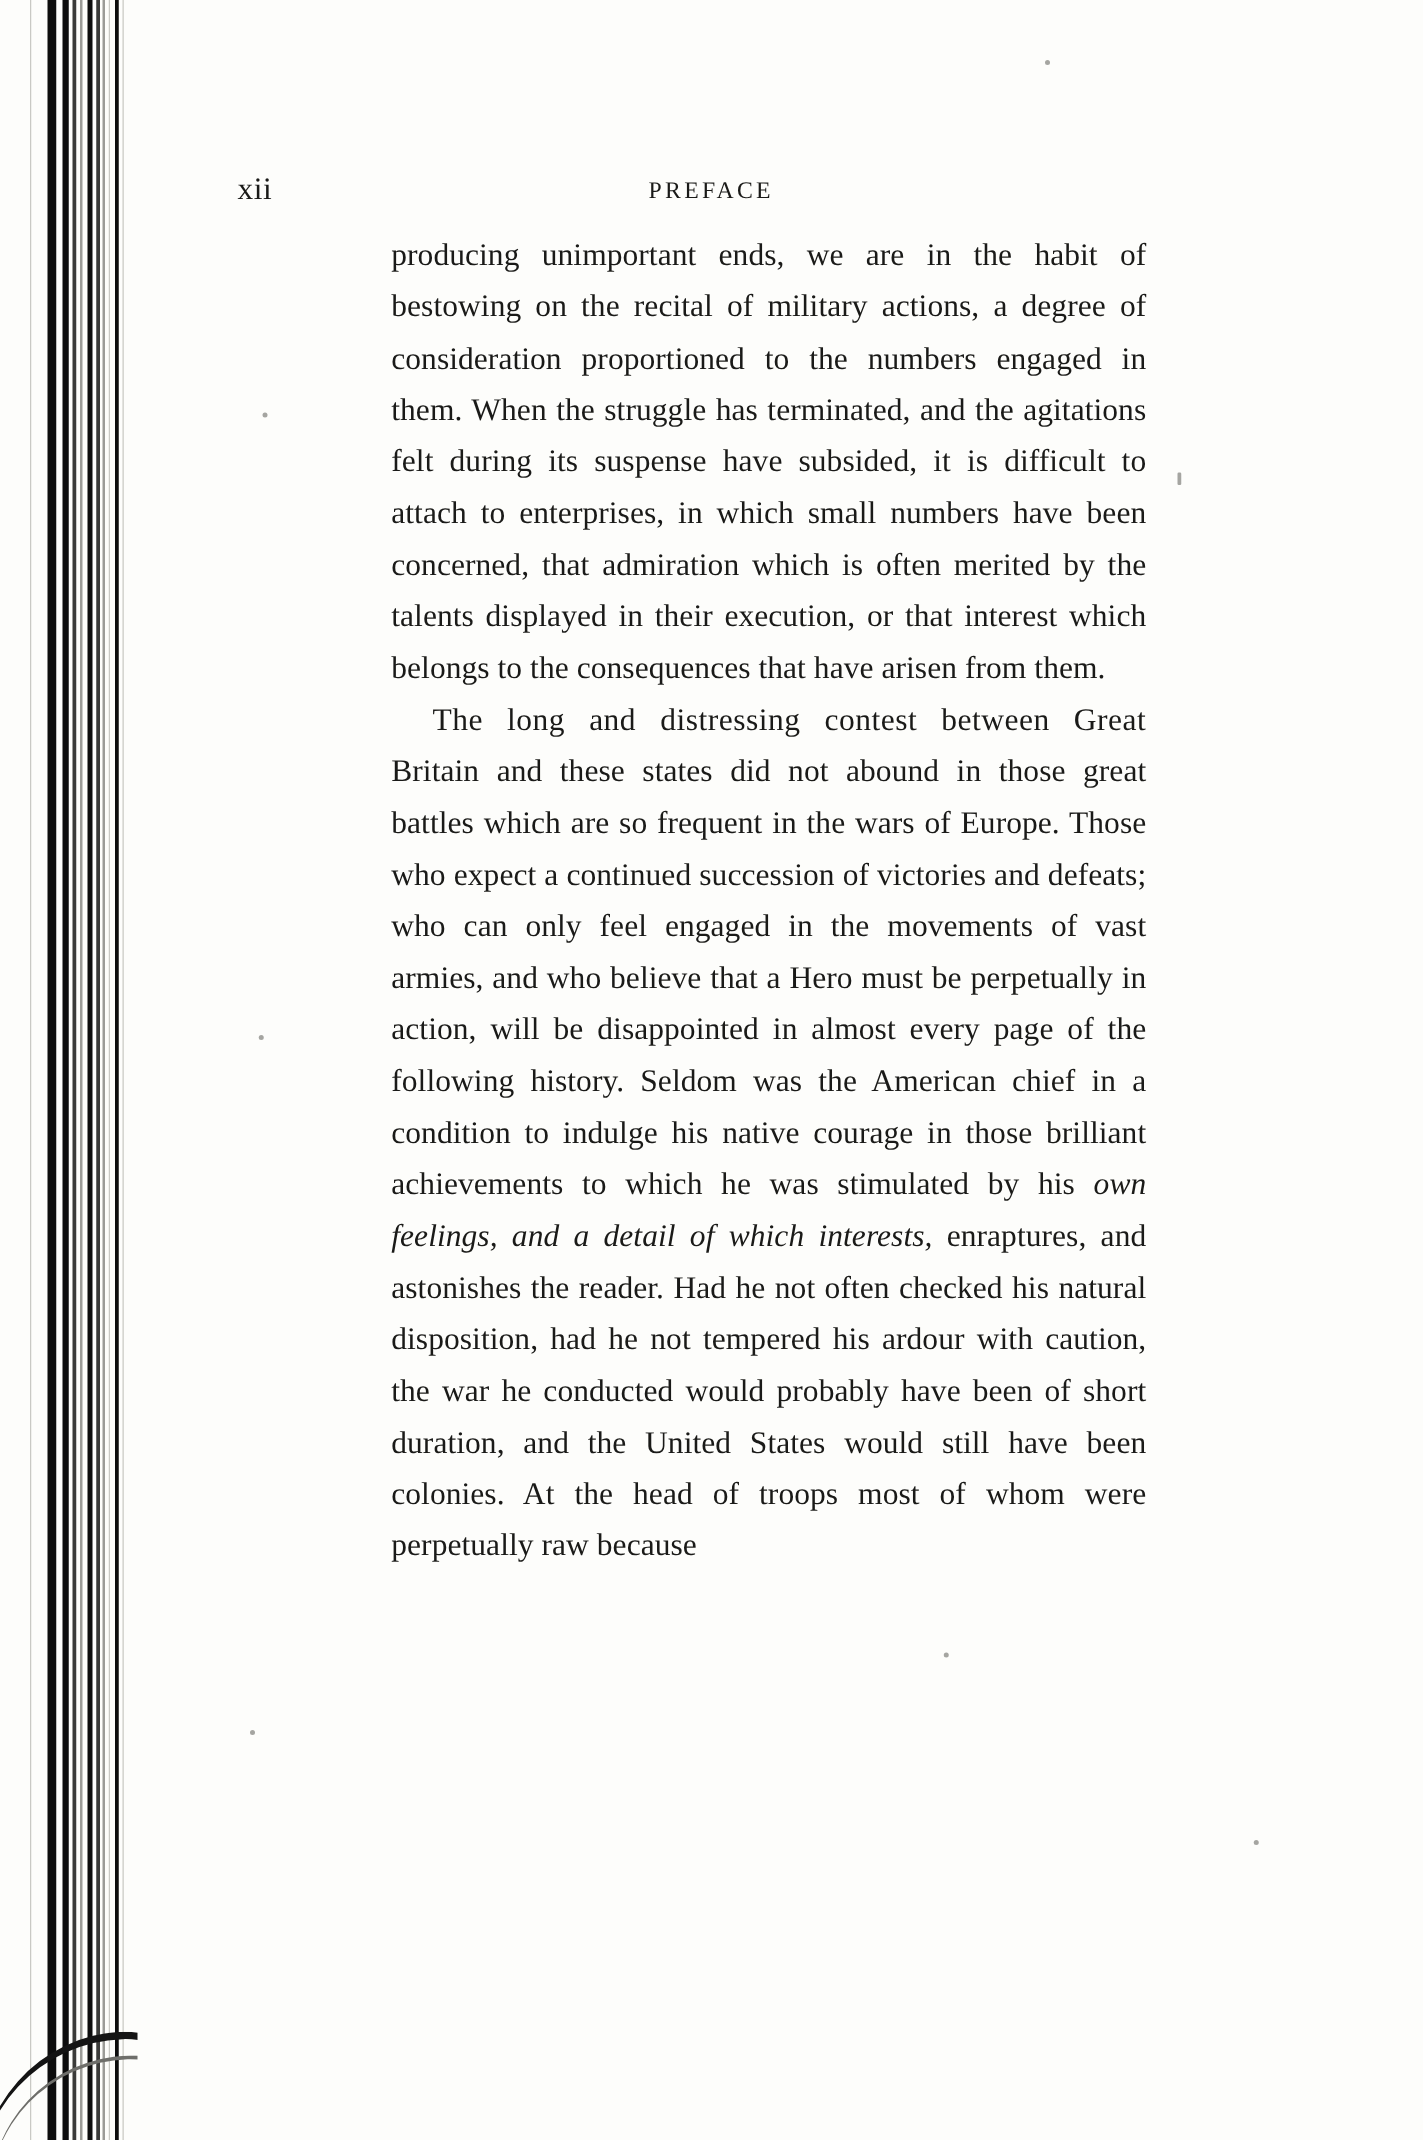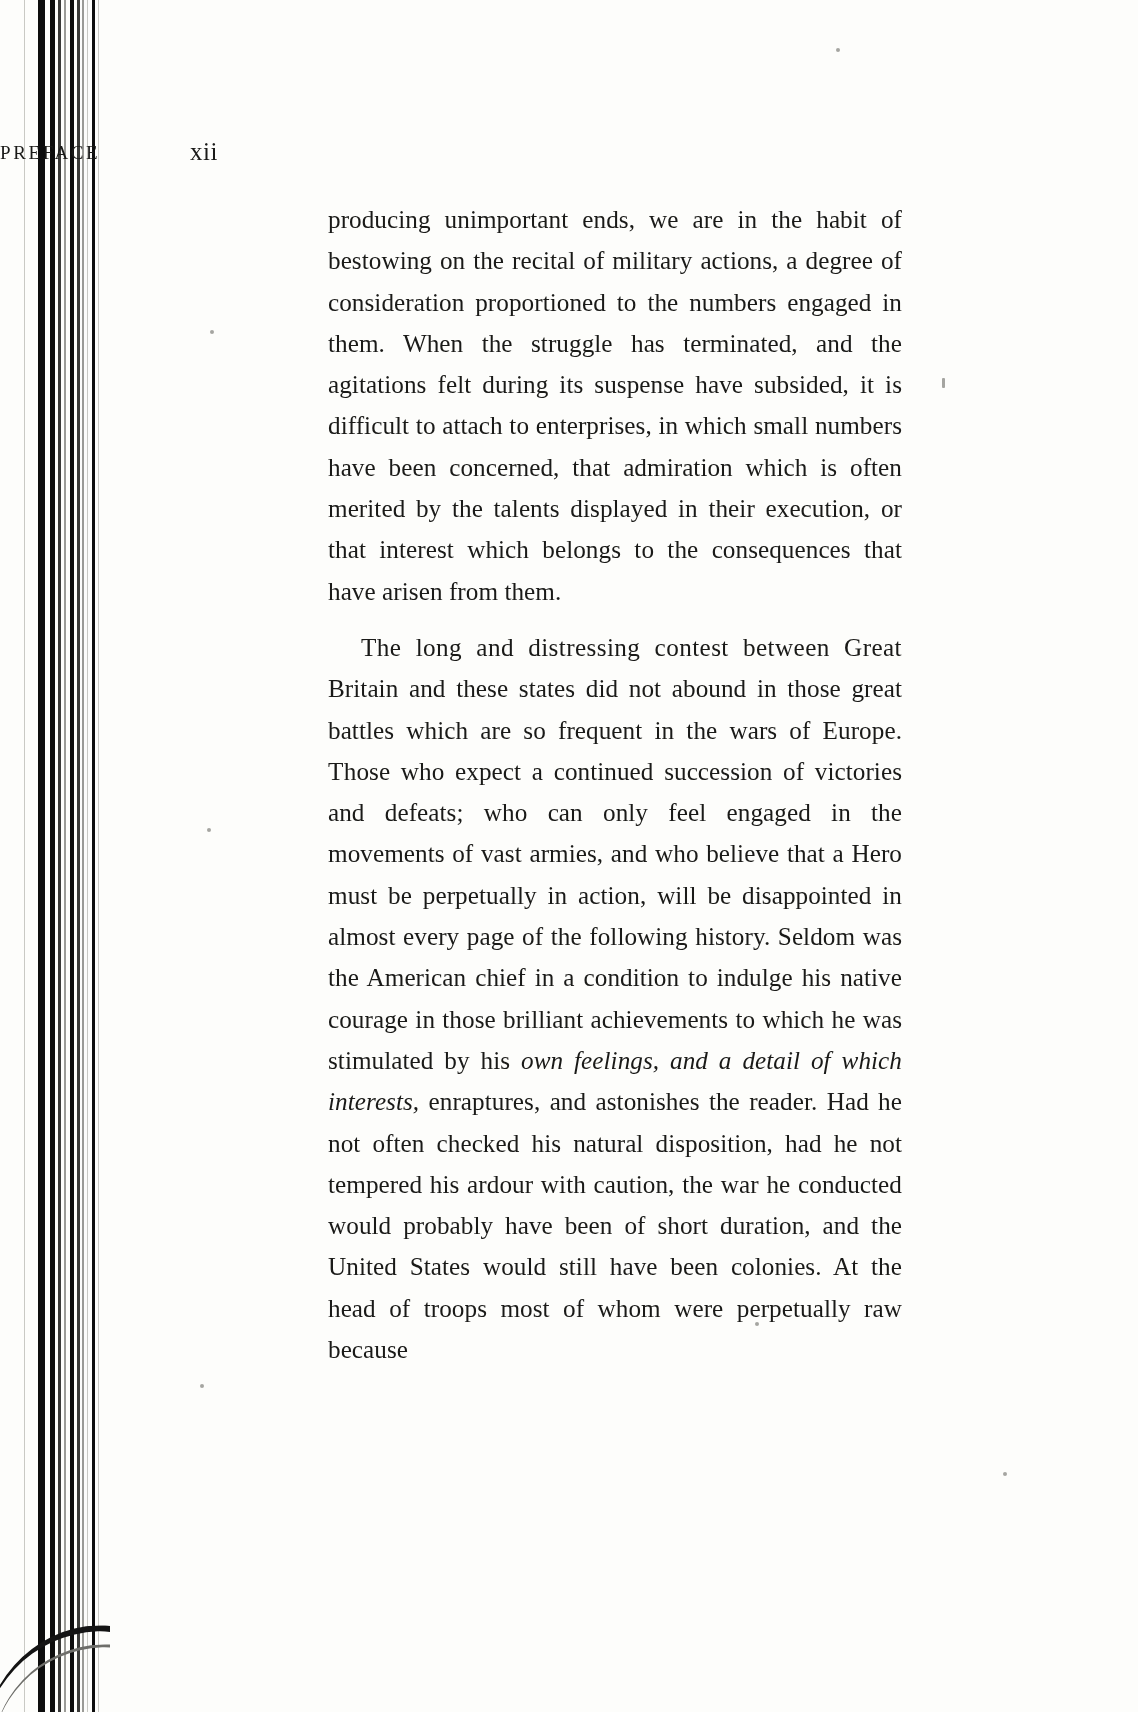--- a/index.html
+++ b/index.html
@@ -88,34 +88,34 @@
     left: 190px;
     top: 0;
     font-size: 25px;
     letter-spacing: 0.5px;
   }
   .head-title {
     position: absolute;
     left: 0;
     top: 4px;
     width: 1138px;
-    text-align: left;
+    text-align: center;
     font-size: 19px;
     letter-spacing: 2.6px;
   }
 
   
   .textblock {
     position: absolute;
     left: 313px;
     top: 184px;
     width: 604px;
   }
   .textblock p {
-    margin: 15px;
+    margin: 0;
     font-size: 25.2px;
     line-height: 41.3px;
     text-align: justify;
     text-justify: inter-word;
     letter-spacing: 0.05px;
     hyphens: manual;
   }
   .textblock p.indent {
     text-indent: 33px;
   }

